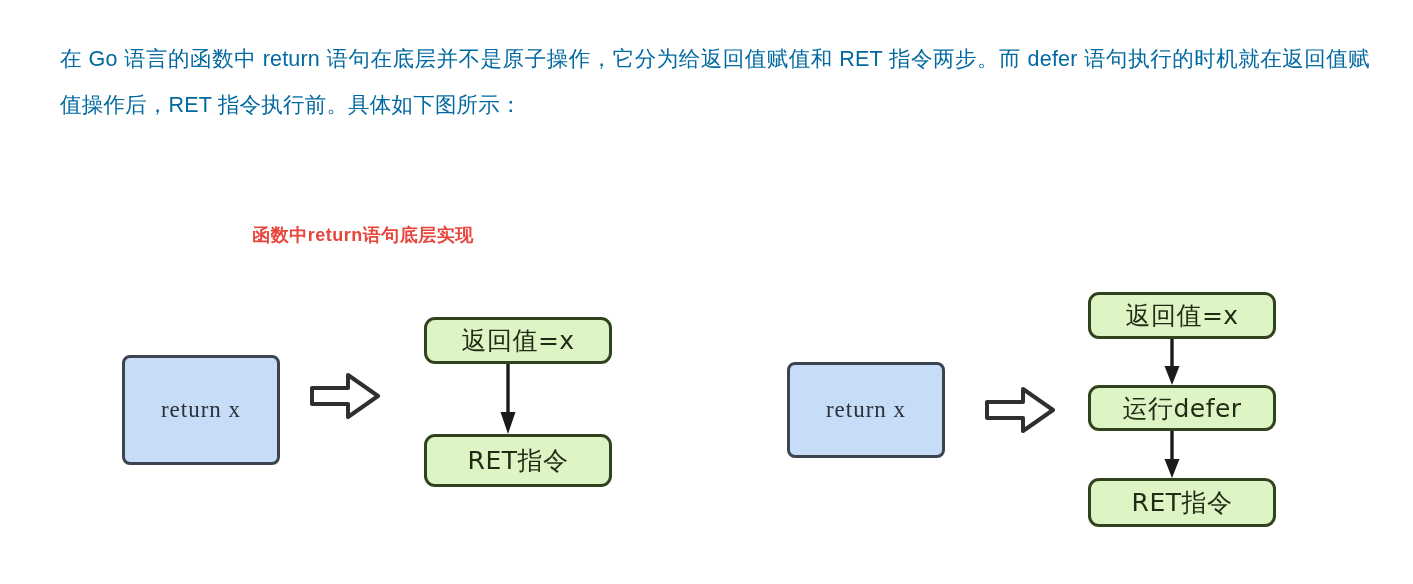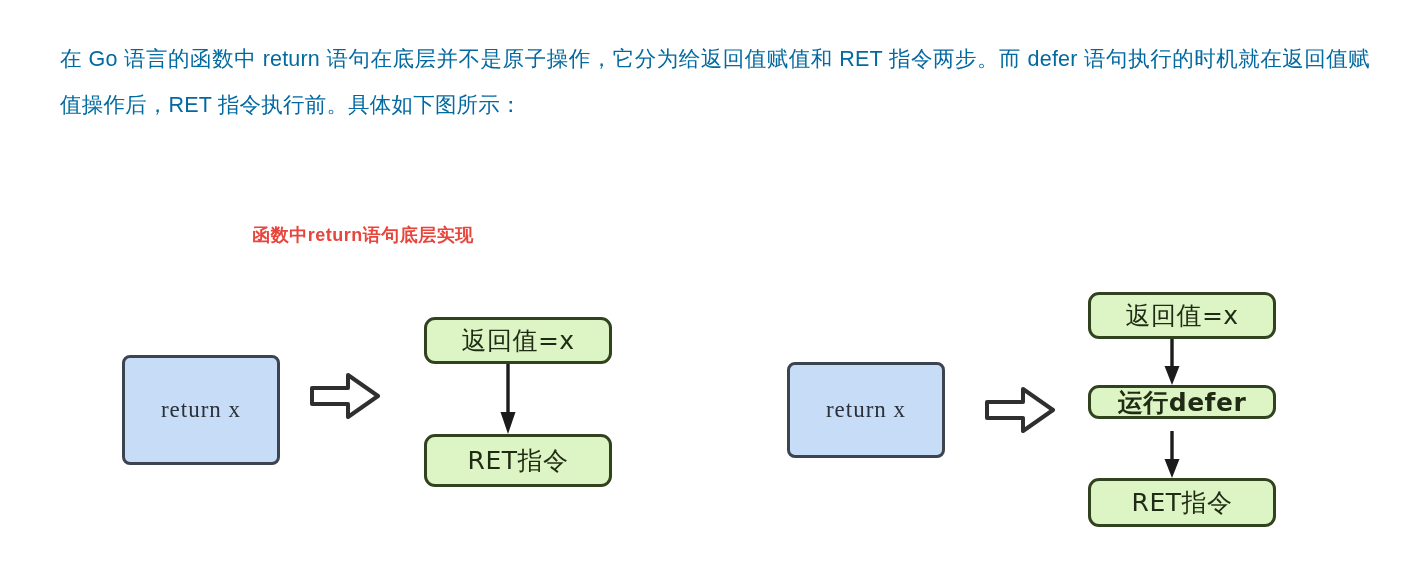--- a/index.html
+++ b/index.html
@@ -94,21 +94,21 @@
   
   .l-blue   { left: 62px;  top: 180px; width: 158px; height: 110px; }
   .l-green1 { left: 364px; top: 142px; width: 188px; height: 47px; }
   .l-green2 { left: 364px; top: 259px; width: 188px; height: 53px; }
   .l-bigarrow { left: 250px; top: 196px; }
   .l-conn   { left: 448px; top: 189px; height: 70px; }
 
   
   .r-blue   { left: 57px;  top: 187px; width: 158px; height: 96px; }
   .r-green1 { left: 358px; top: 117px; width: 188px; height: 47px; }
-  .r-green2 { left: 358px; top: 210px; width: 188px; height: 34px; font-weight: bold; }
+  .r-green2 { left: 358px; top: 210px; width: 188px; height: 46px; }
   .r-green3 { left: 358px; top: 303px; width: 188px; height: 49px; }
   .r-bigarrow { left: 255px; top: 210px; }
   .r-conn1  { left: 442px; top: 164px; height: 46px; }
   .r-conn2  { left: 442px; top: 256px; height: 47px; }
 
   
   .big-arrow {
     position: absolute;
     width: 70px;
     height: 50px;

